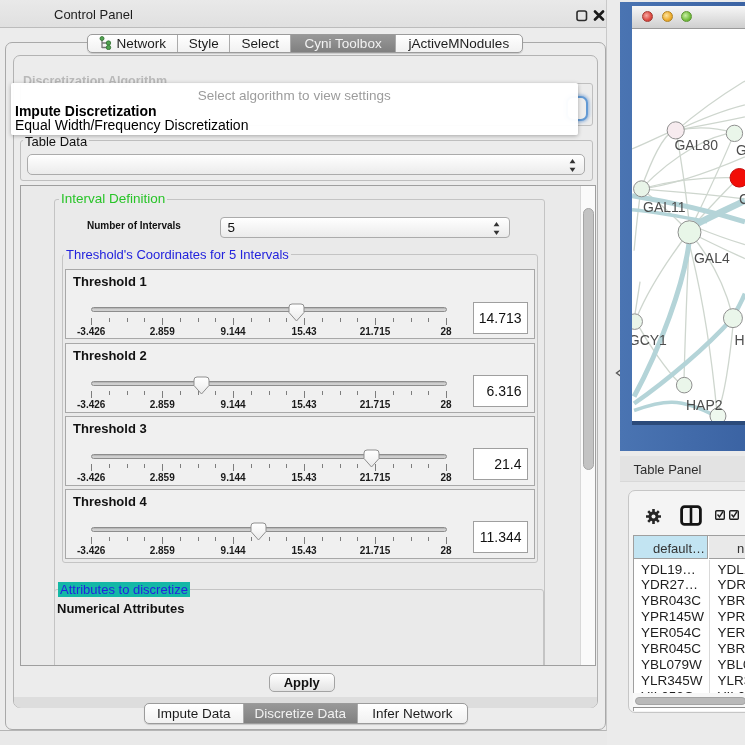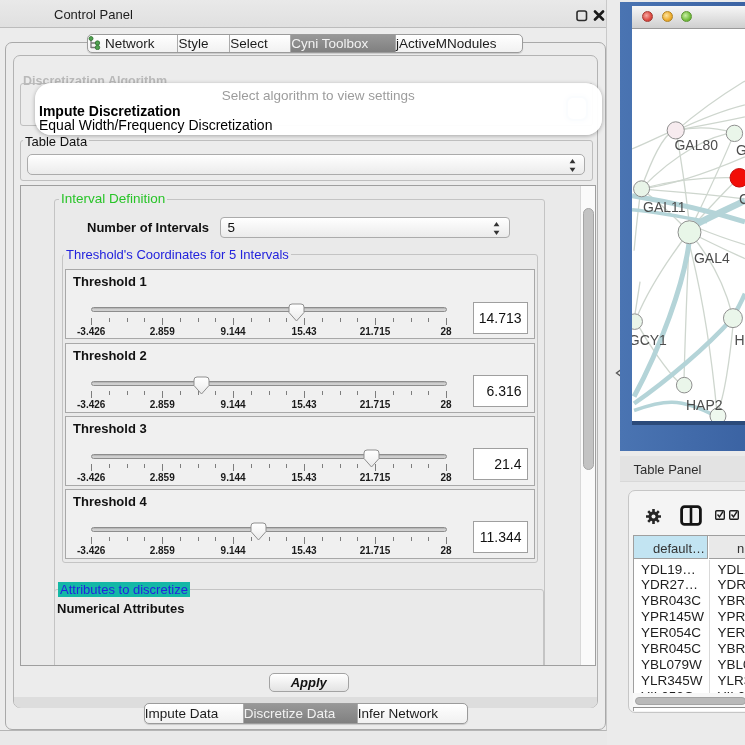--- a/index.html
+++ b/index.html
@@ -18,21 +18,21 @@
   border:1px solid #a9a9a9; border-radius:7px; }
 #innerpane { position:absolute; left:13px; top:55px; width:585px; height:653px;
   border:1px solid #b3b3b3; border-radius:7px; }
 #botband { position:absolute; left:14px; top:697px; width:583px; height:10.5px;
   background:#dddddd; border-radius:0 0 7px 7px; }
 
 
 .seg { position:absolute; display:flex; border:1px solid #9b9b9b; border-radius:5px;
   background:linear-gradient(#ffffff,#f1f1f1); box-shadow:0 1px 1px rgba(0,0,0,0.15);
   overflow:hidden; }
-.seg .it { display:flex; align-items:center; justify-content:flex-start;
+.seg .it { display:flex; align-items:center; justify-content:center;
   font-size:13.5px; color:#1c1c1c; border-right:1px solid #ababab; }
 .seg .it:last-child { border-right:none; }
 .seg .sel { background:linear-gradient(#989898,#808080); color:#f2f2f2; }
 #toptabs { left:87px; top:34px; height:18.5px; }
 #bottabs { left:143.7px; top:702.5px; height:21px; }
 
 
 .grp { position:absolute; border:1px solid #bfbfbf; border-radius:3px; }
 .gtitle { position:absolute; font-size:13px; background:transparent; padding:0 2px; }
 
@@ -67,32 +67,32 @@
 
 
 #attrlist { position:absolute; left:64px; top:619.5px; width:466px; height:46.5px;
   background:#ffffff; border:1px solid #b5b5b5; border-bottom:none; font-size:13px; color:#111; }
 #attrlist .li { position:absolute; left:3px; }
 #lsb { position:absolute; right:0; top:0; width:15px; height:100%; background:#f0f0f0; }
 #lsbthumb { position:absolute; left:3px; top:1.5px; width:8.5px; height:50px;
   background:#bdbdbd; border-radius:5px 5px 0 0; }
 
 
-#applybtn { position:absolute; left:268.7px; top:672.5px; width:80px; height:19.5px;
+#applybtn { position:absolute; left:268.7px; top:672.5px; width:66px; height:19.5px;
   border:1px solid #a3a3a3; border-radius:5px; background:linear-gradient(#ffffff,#e3e3e3);
-  font-size:13px; font-weight:700; color:#111; text-align:center; padding-top:1.5px;font-style:italic; }
+  font-size:13px; font-weight:700; color:#111; text-align:center; padding-top:1.5px; }
 
 
 #ghost { position:absolute; left:23px; top:73.5px; font-size:12.5px; font-weight:700; color:#b9b9b9; }
 #focusring { position:absolute; left:566px; top:96px; width:22px; height:25px;
   border:2.5px solid #639ad4; border-radius:7px; box-shadow:0 0 3px 1.5px rgba(100,150,210,0.55);
   background:#ededed; }
 #popup { position:absolute; left:11px; top:83px; width:566.5px; height:51.5px;
-  background:rgba(255,255,255,0.97); border-radius:16px;
-  box-shadow:0 1px 4px rgba(0,0,0,0.3);margin-left:24px; }
+  background:rgba(255,255,255,0.97); border-radius:2px;
+  box-shadow:0 1px 4px rgba(0,0,0,0.3); }
 #popup .p1 { position:absolute; left:0; width:100%; top:5px; text-align:center;
   font-size:13.5px; color:#9c9c9c; }
 #popup .p2 { position:absolute; left:4px; top:19.5px; font-size:14px; font-weight:700; color:#000; }
 #popup .p3 { position:absolute; left:4px; top:34px; font-size:14px; color:#000; }
 
 
 #rightbg { position:absolute; left:607px; top:0; width:138px; height:745px; background:#ebebeb; }
 #netwin { position:absolute; left:620px; top:2px; width:134px; height:448.5px;
   background:linear-gradient(90deg,#4a74b2,#3a62a2); }
 #nettitle { position:absolute; left:12px; top:4px; width:113px; height:22.5px;
@@ -166,21 +166,21 @@
       <path d="M3.5,0 L6.4,4.3 L0.6,4.3 Z" fill="#333"></path>
           <path d="M3.5,13 L0.6,8.7 L6.4,8.7 Z" fill="#333"></path>
     </svg>
   </div>
 
   <div id="scrollpane">
 
     <div class="grp" style="left:33px;top:13px;width:491px;height:478px;border-color:#c4c4c4"></div>
     <div class="gtitle" style="left:38px;top:5px;color:#28c428;background:#eaeaea;font-size:13.5px">Interval Definition</div>
 
-    <div class="abs bold" style="left:66px;top:34px;font-size:13px;color:#111">Number of Intervals</div>
+    <div class="abs bold" style="left:66px;top:34px;font-size:10px;color:#111">Number of Intervals</div>
     <div class="combo" style="left:198.5px;top:30.5px;width:290px;height:21px;border-radius:4px">
       <span class="tx">5</span>
       <svg class="arrows" style="right:9px;top:4px" width="7" height="13" viewBox="0 0 7 13">
         <path d="M3.5,0 L6.4,4.3 L0.6,4.3 Z" fill="#333"></path>
             <path d="M3.5,13 L0.6,8.7 L6.4,8.7 Z" fill="#333"></path>
       </svg>
     </div>
 
     <div class="grp" style="left:41px;top:68px;width:476px;height:309px;border-color:#c4c4c4"></div>
     <div class="gtitle" style="left:43px;top:60.5px;color:#2323dd;background:#eaeaea;font-size:13px">Threshold's Coordinates for 5 Intervals</div>

